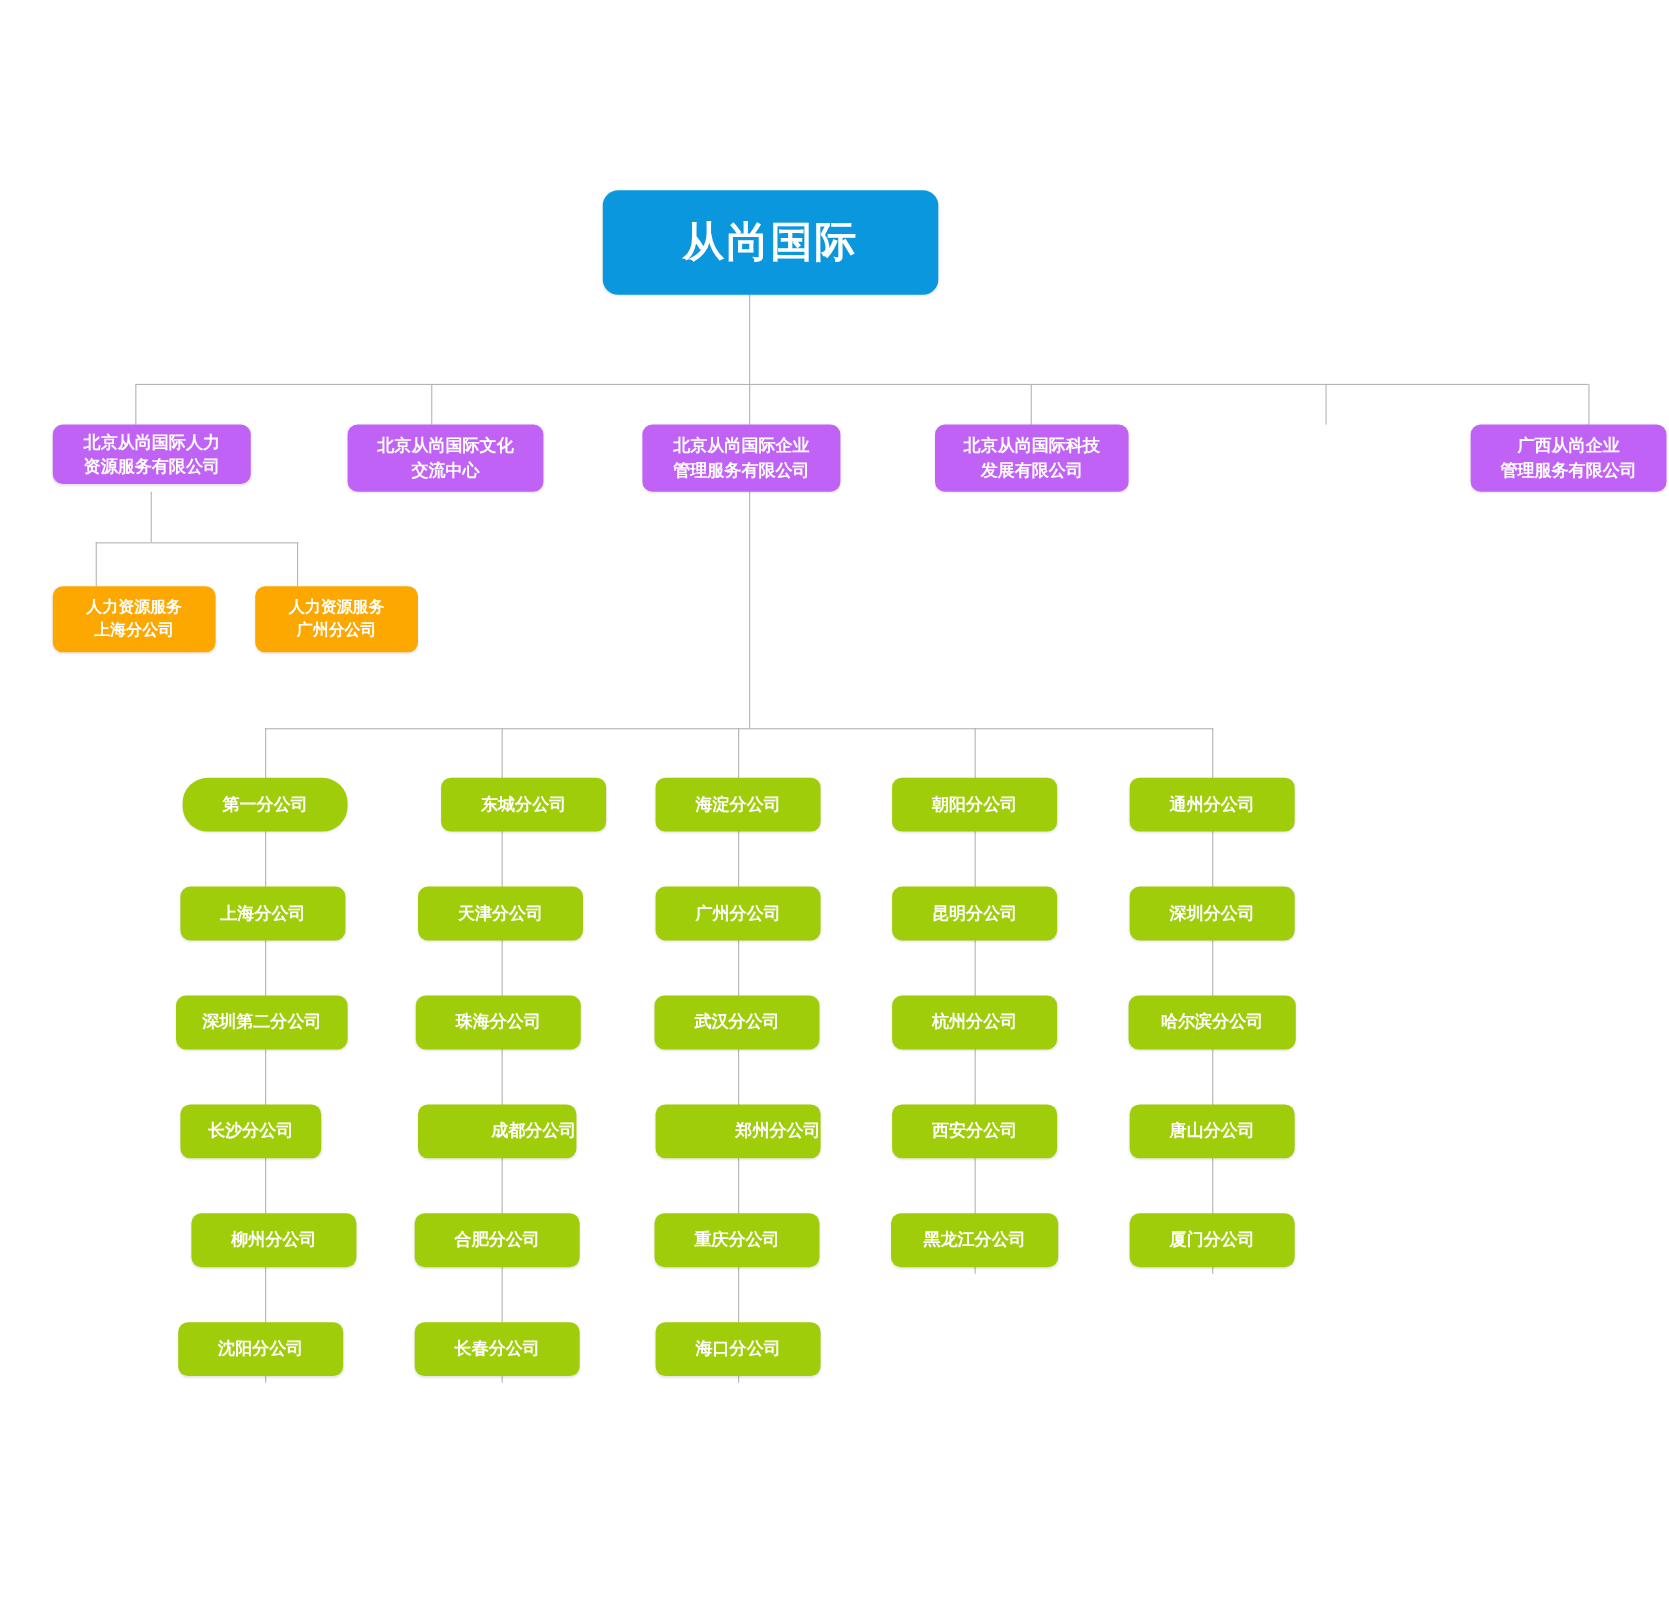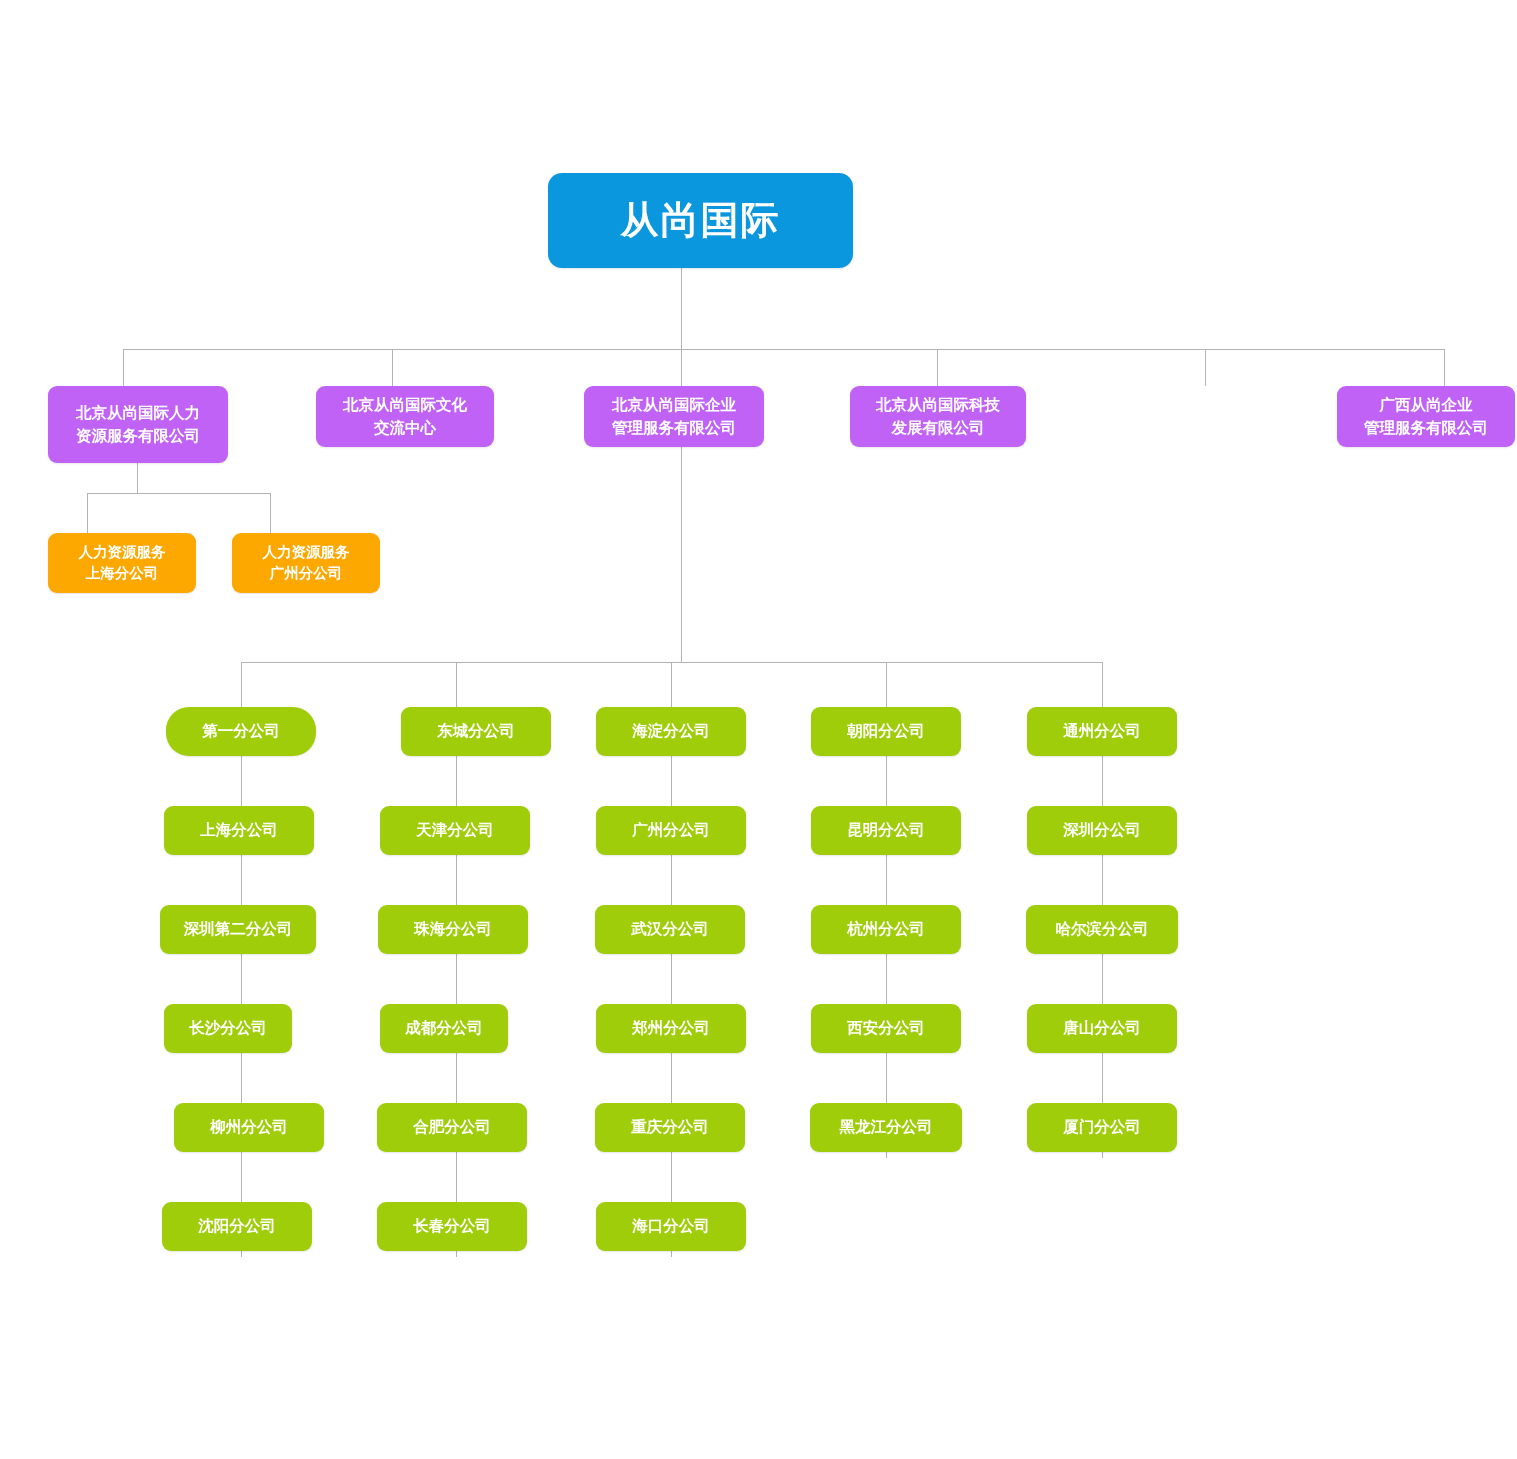--- a/index.html
+++ b/index.html
@@ -96,21 +96,21 @@
   <div class="line v" style="left:241px; top:662px; height:595px;"></div>
   <div class="line v" style="left:456px; top:662px; height:595px;"></div>
   <div class="line v" style="left:671px; top:662px; height:595px;"></div>
   <div class="line v" style="left:886px; top:662px; height:496px;"></div>
   <div class="line v" style="left:1102px; top:662px; height:496px;"></div>
 
   <div class="node node-root" style="left:548px; top:173px; width:305px; height:95px;">
     <span>从尚国际</span>
   </div>
 
-  <div class="node node-div" style="left:48px; top:386px; width:180px; height:77px;justify-content:center;">
+  <div class="node node-div" style="left:48px; top:386px; width:180px; height:54px;justify-content:center;">
     <div>
       <span>北京从尚国际人力</span>
       <span>资源服务有限公司</span>
     </div>
   </div>
 
   <div class="node node-div" style="left:316px; top:386px; width:178px; height:61px;">
     <div>
       <span>北京从尚国际文化</span>
       <span>交流中心</span>
@@ -174,40 +174,40 @@
 
   <div class="node node-branch" style="left:381px; top:707px; width:150px; height:49px;margin-left:20px;">
     <span>东城分公司</span>
   </div>
   <div class="node node-branch" style="left:380px; top:806px; width:150px; height:49px;">
     <span>天津分公司</span>
   </div>
   <div class="node node-branch" style="left:378px; top:905px; width:150px; height:49px;">
     <span>珠海分公司</span>
   </div>
-  <div class="node node-branch" style="left:380px; top:1004px; width:128px; height:49px;">
+  <div class="node node-branch" style="left:380px; top:1004px; width:144px; height:49px;justify-content:flex-end;">
     <span>成都分公司</span>
   </div>
   <div class="node node-branch" style="left:377px; top:1103px; width:150px; height:49px;">
     <span>合肥分公司</span>
   </div>
   <div class="node node-branch" style="left:377px; top:1202px; width:150px; height:49px;">
     <span>长春分公司</span>
   </div>
 
   <div class="node node-branch" style="left:596px; top:707px; width:150px; height:49px;">
     <span>海淀分公司</span>
   </div>
   <div class="node node-branch" style="left:596px; top:806px; width:150px; height:49px;">
     <span>广州分公司</span>
   </div>
   <div class="node node-branch" style="left:595px; top:905px; width:150px; height:49px;">
     <span>武汉分公司</span>
   </div>
-  <div class="node node-branch" style="left:596px; top:1004px; width:150px; height:49px;">
+  <div class="node node-branch" style="left:596px; top:1004px; width:150px; height:49px;justify-content:flex-end;">
     <span>郑州分公司</span>
   </div>
   <div class="node node-branch" style="left:595px; top:1103px; width:150px; height:49px;">
     <span>重庆分公司</span>
   </div>
   <div class="node node-branch" style="left:596px; top:1202px; width:150px; height:49px;">
     <span>海口分公司</span>
   </div>
 
   <div class="node node-branch" style="left:811px; top:707px; width:150px; height:49px;">

